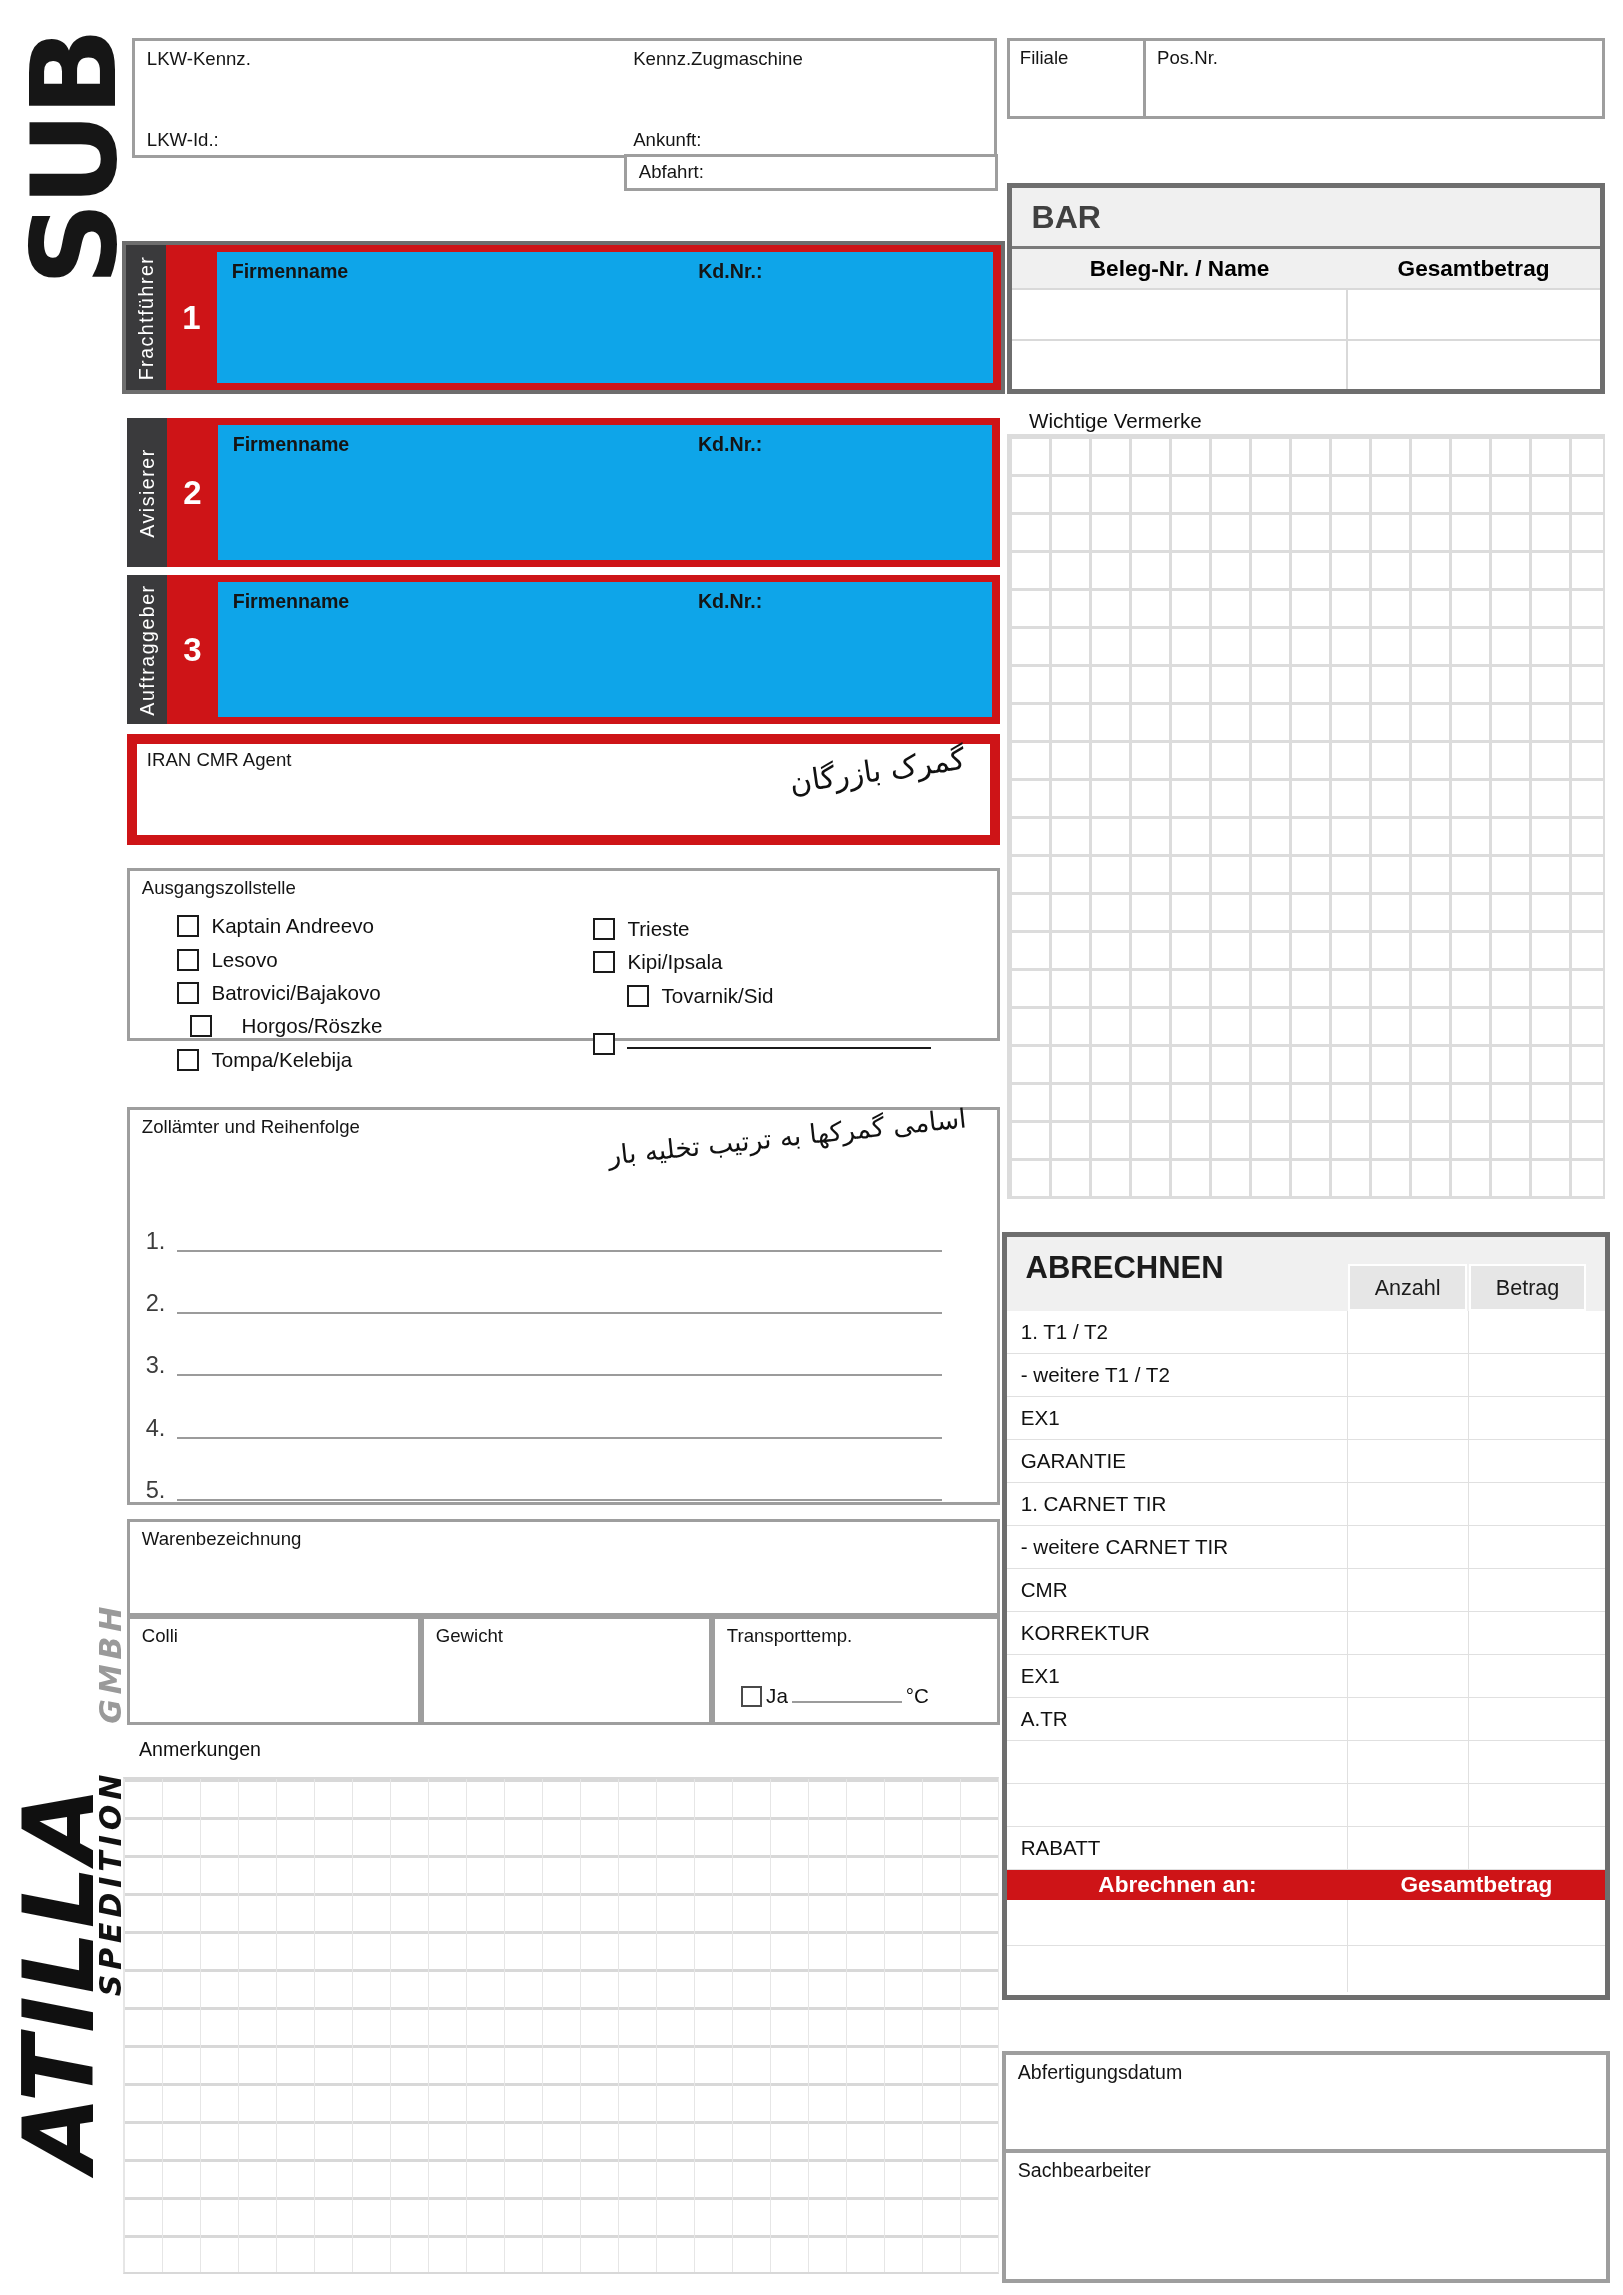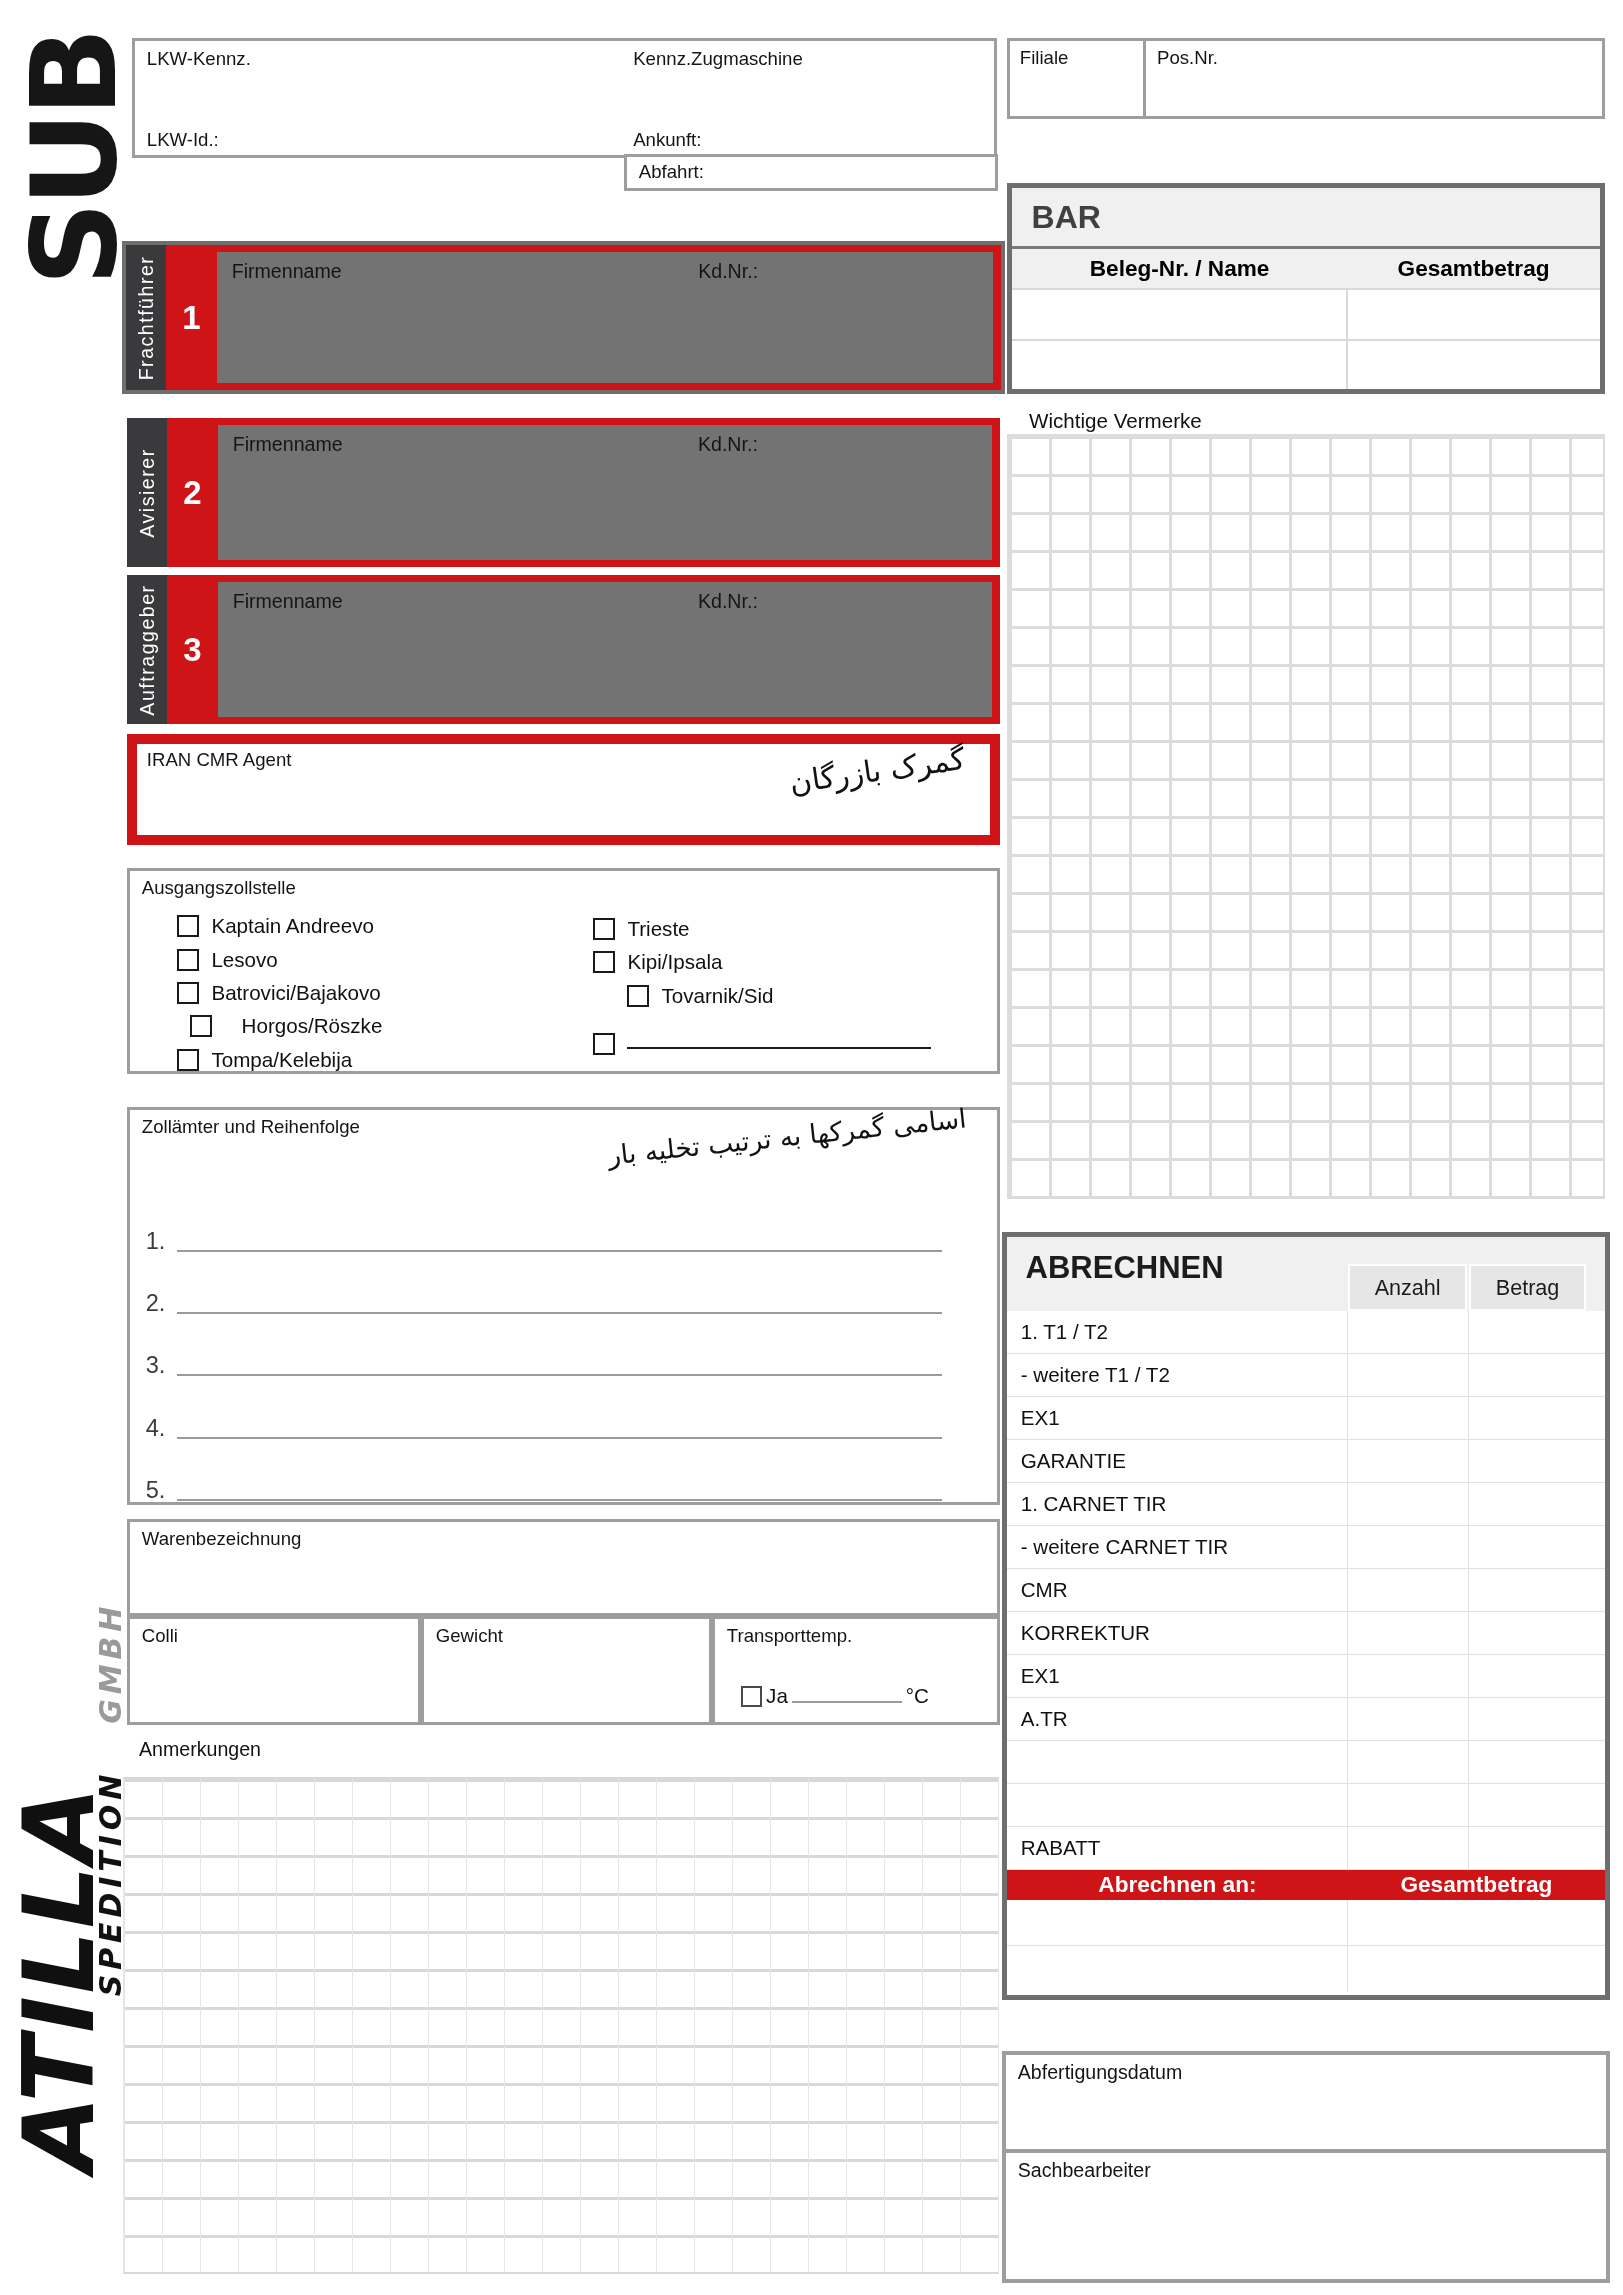--- a/index.html
+++ b/index.html
@@ -55,41 +55,41 @@
   .party{position:absolute;display:flex;}
   #sec1{left:122px;top:241px;width:883px;height:153px;border:4.9px solid #6e6e6e;
         box-sizing:border-box;}
   #sec2{left:127px;top:418px;width:873px;height:149px;}
   #sec3{left:127px;top:575px;width:873px;height:149px;}
   .party-bar{width:40px;background:#3a3a3c;position:relative;flex:none;}
   .party-bar .vtxt{color:#fff;font-size:19.6px;letter-spacing:1.5px;}
   .party-red{flex:1;background:#ce1417;position:relative;}
   .party-num{position:absolute;left:0;width:51px;top:50%;transform:translateY(-50%);
              text-align:center;color:#fff;font-size:33px;font-weight:bold;}
-  .party-field{position:absolute;left:51px;right:7.9px;top:6.9px;bottom:6.9px;background:#737373;}
+  .party-field{position:absolute;left:51px;right:7.9px;top:6.9px;bottom:6.9px;background:#0ea5e9;font-weight:bold;}
   .party-field .fn{position:absolute;left:14.7px;top:7.9px;}
   .party-field .kd{position:absolute;left:62%;top:7.9px;}
 
   
   #iran-box{left:127px;top:734px;width:873px;height:111px;border:10.8px solid #ce1417;
             background:#fff;box-sizing:border-box;padding-left:19px;}
   #iran-box .corner-label{position:absolute;left:9.8px;top:4.9px;}
   .farsi{font-family:"DejaVu Sans",sans-serif;direction:rtl;}
   #iran-hand{position:absolute;right:24.5px;top:8.8px;font-size:30px;transform:rotate(-8deg);}
 
   
   #wichtige-label{left:1029px;top:409px;font-size:20.6px;}
   #wichtige-grid{left:1007px;top:434px;width:598px;height:765px;
      border:2.9px solid #dcdcdc;box-sizing:border-box;
      background-image:linear-gradient(to right,#dcdcdc 2.9px,transparent 2.9px),
                       linear-gradient(to bottom,#dcdcdc 2.9px,transparent 2.9px);
      background-size:40px 38px;}
 
   
-  #ausgang-box{left:127px;top:868px;width:873px;height:206px;}
+  #ausgang-box{left:127px;top:868px;width:873px;height:173px;}
   .cb{width:21.6px;height:21.6px;border:2.5px solid #1a1a1a;background:#fff;box-sizing:border-box;
       flex:none;}
   .cb-row{position:absolute;display:flex;align-items:center;gap:12.8px;font-size:20.6px;}
   .blankline{height:2.5px;background:#1a1a1a;}
 
   
   #zoll-box{left:127px;top:1107px;width:873px;height:398px;text-decoration:underline;}
   #zoll-hand{position:absolute;right:29.4px;top:10.8px;font-size:26.5px;transform:rotate(-6deg);}
   .zline{position:absolute;left:15.7px;display:flex;align-items:flex-end;gap:11.8px;}
   .zline .num{font-size:23.6px;color:#3c3c3c;}

